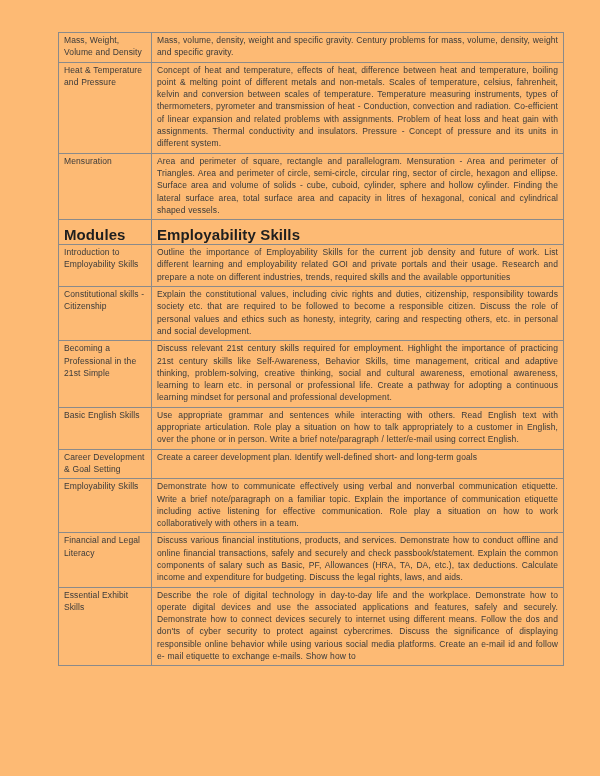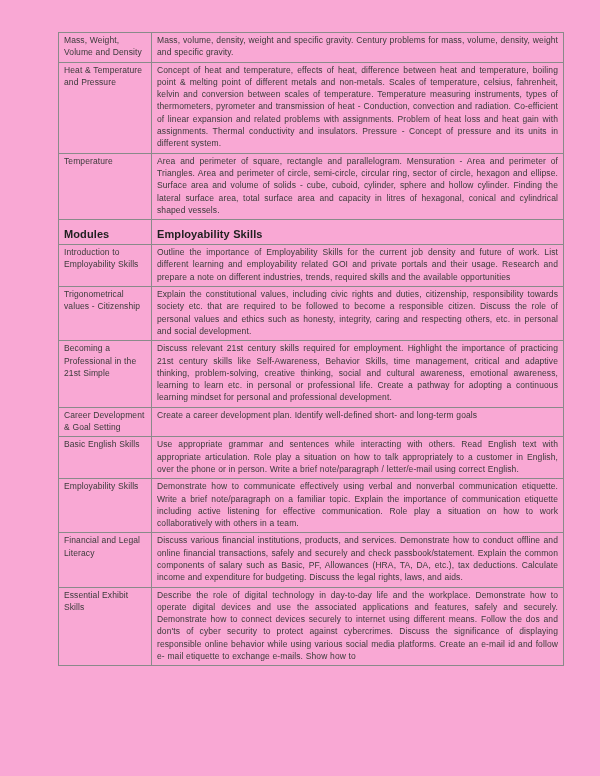--- a/index.html
+++ b/index.html
@@ -11,21 +11,21 @@
     width: 600px;
     height: 776px;
     font-family: "Liberation Sans", sans-serif;
     overflow: hidden;
   }
   .page {
     box-sizing: border-box;
     width: 600px;
     height: 776px;
     padding: 32px 0 0 58px;
-    background: #f9a8d4;
+    background: #fdba74;
   }
   table.syllabus {
     border-collapse: collapse;
     width: 483px;
     table-layout: fixed;
   }
   table.syllabus td {
     border: 1px solid #8a8a8a;
     vertical-align: top;
     padding: 1px 5px 3px 5px;
@@ -38,21 +38,21 @@
   td.topic-cell {
     width: 82px;
   }
   td.desc-cell {
     width: 401px;
     text-align: justify;
   }
   tr.section-row td {
     font-weight: bold;
     color: #1f1f1f;
-    font-size: 11px;
+    font-size: 15px;
     line-height: 15px;
     padding-top: 7px;
     padding-bottom: 2px;
   }
   tr.section-row td.desc-cell {
     text-align: left;
   }
 </style>
 </head>
 <body>
@@ -62,46 +62,46 @@
     <tbody>
       <tr>
         <td class="topic-cell">Mass, Weight, Volume and Density</td>
         <td class="desc-cell">Mass, volume, density, weight and specific gravity. Century problems for mass, volume, density, weight and specific gravity.</td>
       </tr>
       <tr>
         <td class="topic-cell">Heat &amp; Temperature and Pressure</td>
         <td class="desc-cell">Concept of heat and temperature, effects of heat, difference between heat and temperature, boiling point &amp; melting point of different metals and non-metals. Scales of temperature, celsius, fahrenheit, kelvin and conversion between scales of temperature. Temperature measuring instruments, types of thermometers, pyrometer and transmission of heat - Conduction, convection and radiation. Co-efficient of linear expansion and related problems with assignments. Problem of heat loss and heat gain with assignments. Thermal conductivity and insulators. Pressure - Concept of pressure and its units in different system.</td>
       </tr>
       <tr>
-        <td class="topic-cell">Temperature</td>
+        <td class="topic-cell">Mensuration</td>
         <td class="desc-cell">Area and perimeter of square, rectangle and parallelogram. Mensuration - Area and perimeter of Triangles. Area and perimeter of circle, semi-circle, circular ring, sector of circle, hexagon and ellipse. Surface area and volume of solids - cube, cuboid, cylinder, sphere and hollow cylinder. Finding the lateral surface area, total surface area and capacity in litres of hexagonal, conical and cylindrical shaped vessels.</td>
       </tr>
       <tr class="section-row">
         <td class="topic-cell">Modules</td>
         <td class="desc-cell">Employability Skills</td>
       </tr>
       <tr>
         <td class="topic-cell">Introduction to Employability Skills</td>
         <td class="desc-cell">Outline the importance of Employability Skills for the current job density and future of work. List different learning and employability related GOI and private portals and their usage. Research and prepare a note on different industries, trends, required skills and the available opportunities</td>
       </tr>
       <tr>
-        <td class="topic-cell">Trigonometrical values - Citizenship</td>
+        <td class="topic-cell">Constitutional skills - Citizenship</td>
         <td class="desc-cell">Explain the constitutional values, including civic rights and duties, citizenship, responsibility towards society etc. that are required to be followed to become a responsible citizen. Discuss the role of personal values and ethics such as honesty, integrity, caring and respecting others, etc. in personal and social development.</td>
       </tr>
       <tr>
         <td class="topic-cell">Becoming a Professional in the 21st Simple</td>
         <td class="desc-cell">Discuss relevant 21st century skills required for employment. Highlight the importance of practicing 21st century skills like Self-Awareness, Behavior Skills, time management, critical and adaptive thinking, problem-solving, creative thinking, social and cultural awareness, emotional awareness, learning to learn etc. in personal or professional life. Create a pathway for adopting a continuous learning mindset for personal and professional development.</td>
       </tr>
       <tr>
+        <td class="topic-cell">Basic English Skills</td>
+        <td class="desc-cell">Use appropriate grammar and sentences while interacting with others. Read English text with appropriate articulation. Role play a situation on how to talk appropriately to a customer in English, over the phone or in person. Write a brief note/paragraph / letter/e-mail using correct English.</td>
+      </tr>
+      <tr>
         <td class="topic-cell">Career Development &amp; Goal Setting</td>
         <td class="desc-cell">Create a career development plan. Identify well-defined short- and long-term goals</td>
-      </tr>
-      <tr>
-        <td class="topic-cell">Basic English Skills</td>
-        <td class="desc-cell">Use appropriate grammar and sentences while interacting with others. Read English text with appropriate articulation. Role play a situation on how to talk appropriately to a customer in English, over the phone or in person. Write a brief note/paragraph / letter/e-mail using correct English.</td>
       </tr>
       <tr>
         <td class="topic-cell">Employability Skills</td>
         <td class="desc-cell">Demonstrate how to communicate effectively using verbal and nonverbal communication etiquette. Write a brief note/paragraph on a familiar topic. Explain the importance of communication etiquette including active listening for effective communication. Role play a situation on how to work collaboratively with others in a team.</td>
       </tr>
       <tr>
         <td class="topic-cell">Financial and Legal Literacy</td>
         <td class="desc-cell">Discuss various financial institutions, products, and services. Demonstrate how to conduct offline and online financial transactions, safely and securely and check passbook/statement. Explain the common components of salary such as Basic, PF, Allowances (HRA, TA, DA, etc.), tax deductions. Calculate income and expenditure for budgeting. Discuss the legal rights, laws, and aids.</td>
       </tr>
       <tr>

